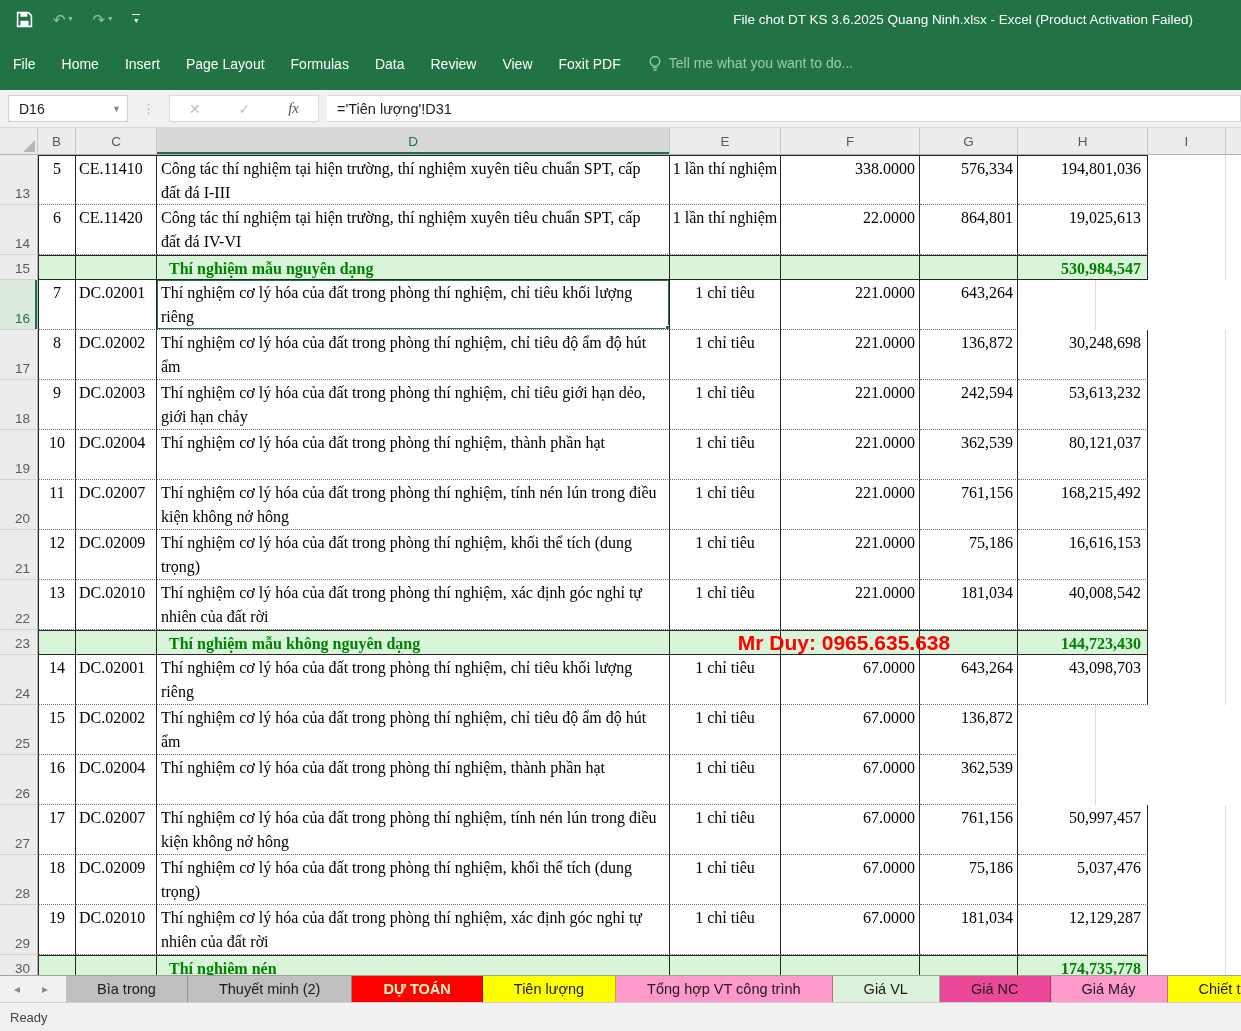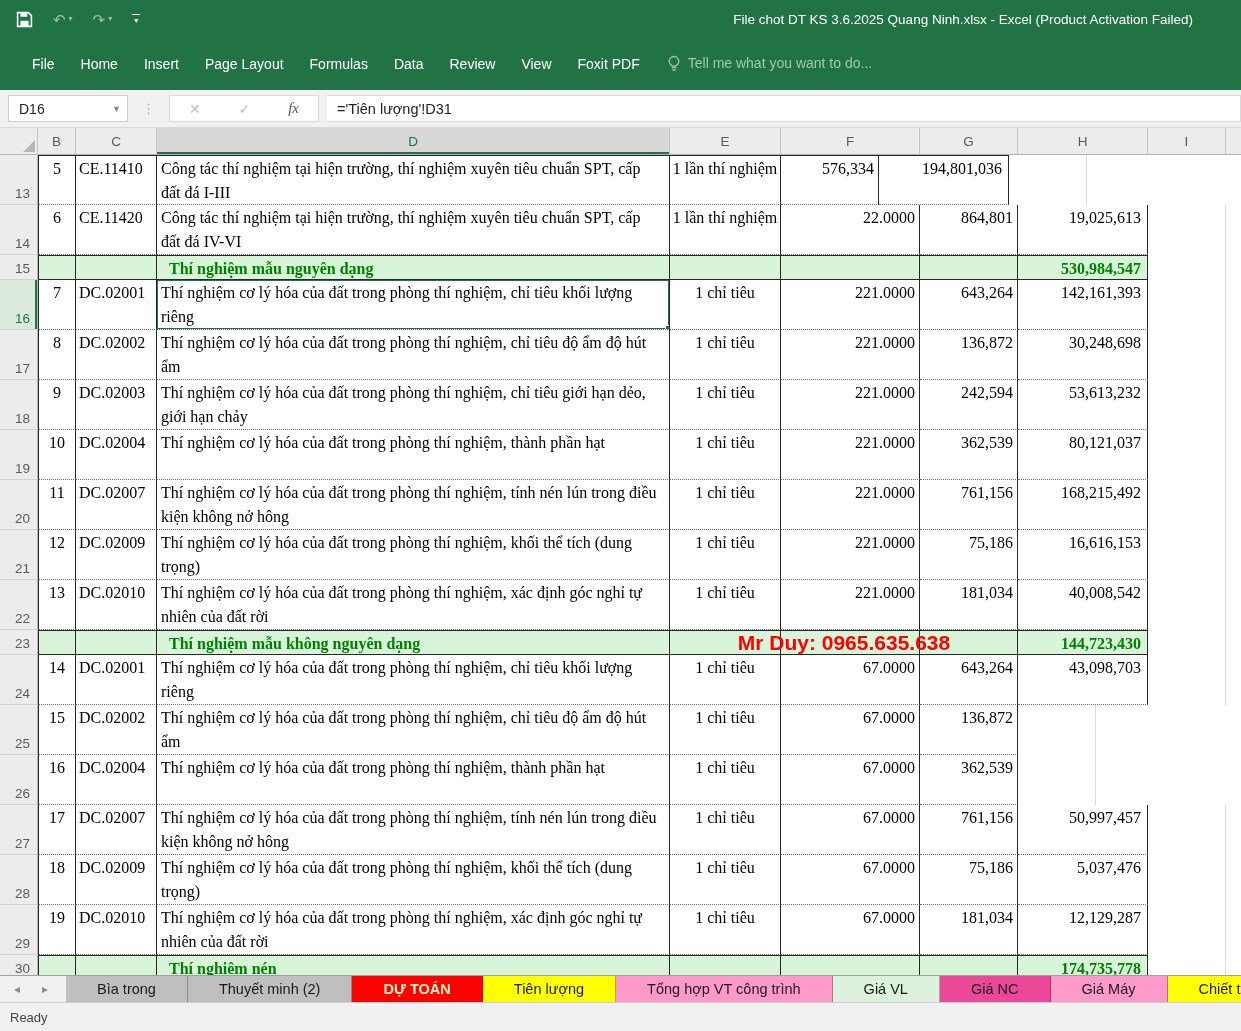--- a/index.html
+++ b/index.html
@@ -11,21 +11,21 @@
   .qat { display:flex; align-items:center; gap:20px; padding-left:16px; }
   .qat .qbtn { display:flex; align-items:center; gap:3px; color:rgba(255,255,255,.55);
     font-size:15px; line-height:1; }
   .qat .chev { font-size:8px; color:rgba(255,255,255,.55); }
   .qat-custom { display:flex; flex-direction:column; align-items:center; }
   .qat-custom .bar { width:8px; border-top:1.5px solid #fff; margin-bottom:1px; }
   .qat-custom .chev { font-size:8px; color:#fff; }
   .wintitle { margin-left:auto; padding-right:48px; color:#fff; font-size:13.5px; white-space:nowrap; }
 
   
-  .ribbonrow { height:52px; background:#217346; display:flex; align-items:center; padding-left:19px; }
+  .ribbonrow { height:52px; background:#217346; display:flex; align-items:center; padding-left:0; }
   .rtab { color:#fff; font-size:14px; padding:10px 13px; white-space:nowrap; cursor:default; }
   .tellme { display:flex; align-items:flex-start; gap:7px; color:#9ec9af; font-size:14px; margin-left:14px; }
 
   
   .formulabar { height:38px; background:#f1f1f1; display:flex; align-items:center;
     border-bottom:1px solid #d9d9d9; }
   .namebox { width:120px; height:27px; background:#fff; border:1px solid #d0d0d0;
     margin-left:8px; display:flex; align-items:center; padding:0 6px 0 10px;
     font-size:14px; color:#222; }
   .namebox .chev { margin-left:auto; font-size:9px; color:#8a8a8a; }
@@ -182,20 +182,21 @@
       </div>
     <div class="hdrfill"></div>
   </div>
   <div>
       <div class="row data" style="position: relative;">
         <div class="rowhdr">13</div>
         <div class="cell b" style="width: 38px;">5</div>
         <div class="cell c" style="width: 81px;">CE.11410</div>
         <div class="cell d" style="width: 513px;">Công tác thí nghiệm tại hiện trường, thí nghiệm xuyên tiêu chuẩn SPT, cấp đất đá I-III</div>
         <div class="cell e" style="width: 111px;">1 lần thí nghiệm</div>
+        <div class="cell f" style="width: 139px;">338.0000</div>
         <div class="cell g" style="width: 98px;">576,334</div>
         <div class="cell h" style="width: 130px;">194,801,036</div>
         <div class="cell i" style="width: 78px;"></div>
       </div>
       <div class="row data" style="position: relative;">
         <div class="rowhdr">14</div>
         <div class="cell b" style="width: 38px;">6</div>
         <div class="cell c" style="width: 81px;">CE.11420</div>
         <div class="cell d" style="width: 513px;">Công tác thí nghiệm tại hiện trường, thí nghiệm xuyên tiêu chuẩn SPT, cấp đất đá IV-VI</div>
         <div class="cell e" style="width: 111px;">1 lần thí nghiệm</div>
@@ -216,21 +217,20 @@
         <div class="cell i" style="width: 78px;"></div>
       </div>
       <div class="row data" style="position: relative;">
         <div class="rowhdr selrow">16</div>
         <div class="cell b" style="width: 38px;">7</div>
         <div class="cell c" style="width: 81px;">DC.02001</div>
         <div class="cell d" style="width: 513px;">Thí nghiệm cơ lý hóa của đất trong phòng thí nghiệm, chỉ tiêu khối lượng riêng<div class="selbox"></div><div class="fillhandle"></div></div>
         <div class="cell e" style="width: 111px;">1 chỉ tiêu</div>
         <div class="cell f" style="width: 139px;">221.0000</div>
         <div class="cell g" style="width: 98px;">643,264</div>
-        <div class="cell h" style="width: 130px;">142,161,393</div>
         <div class="cell i" style="width: 78px;"></div>
       </div>
       <div class="row data" style="position: relative;">
         <div class="rowhdr">17</div>
         <div class="cell b" style="width: 38px;">8</div>
         <div class="cell c" style="width: 81px;">DC.02002</div>
         <div class="cell d" style="width: 513px;">Thí nghiệm cơ lý hóa của đất trong phòng thí nghiệm, chỉ tiêu độ ẩm độ hút ẩm</div>
         <div class="cell e" style="width: 111px;">1 chỉ tiêu</div>
         <div class="cell f" style="width: 139px;">221.0000</div>
         <div class="cell g" style="width: 98px;">136,872</div>

